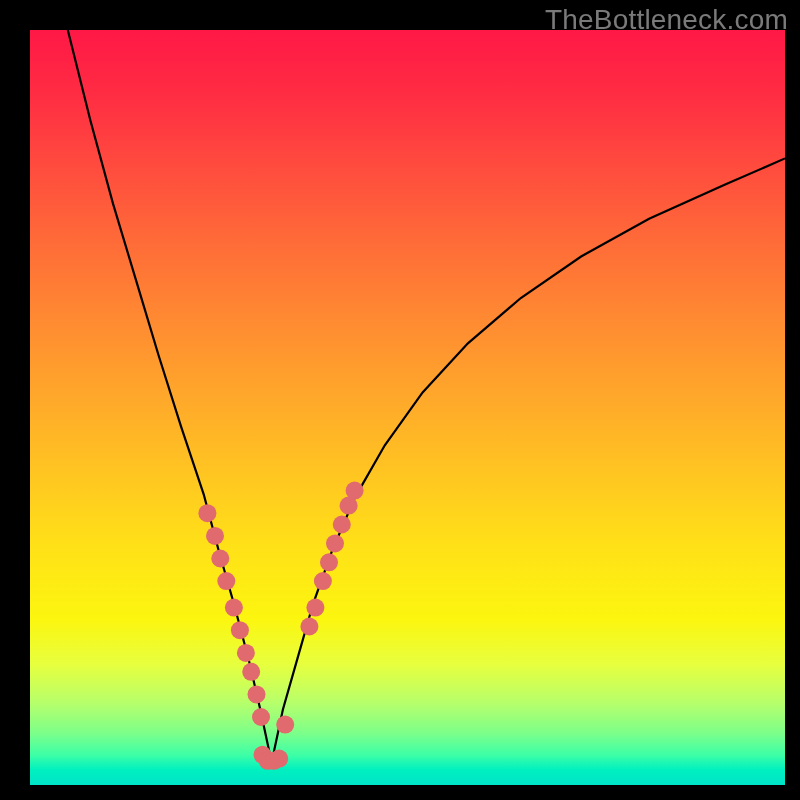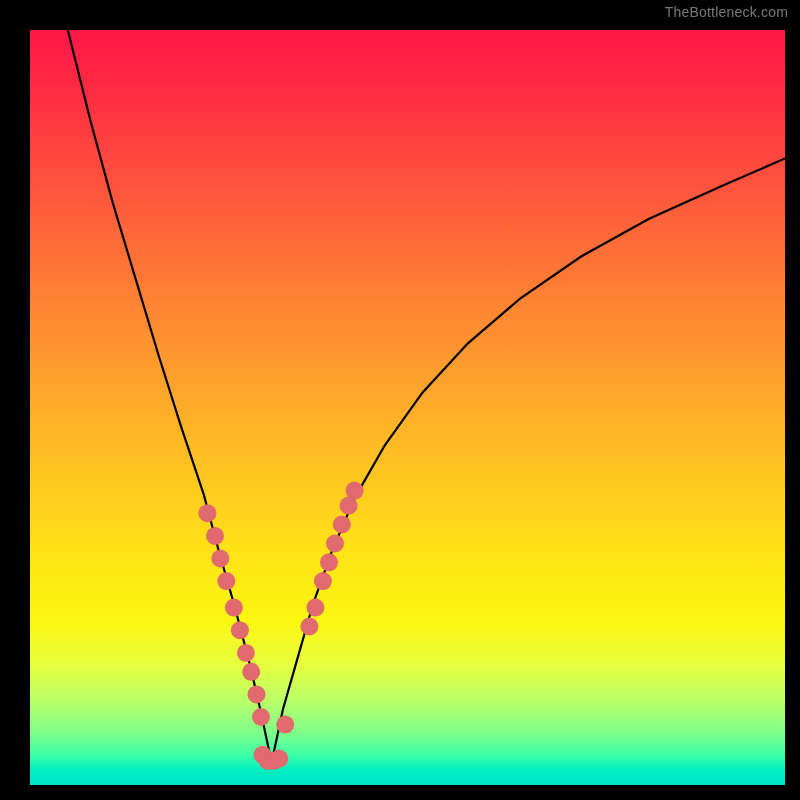--- a/index.html
+++ b/index.html
@@ -39,21 +39,21 @@
       #3effa6 96%,
       #00f0c0 98%,
       #00e3c8 100%
     );
   }
   .watermark {
     position: absolute;
     top: 4px;
     right: 12px;
     color: #7a7a7a;
-    font-size: 14px;
+    font-size: 28px;
     font-weight: 500;
     letter-spacing: 0.2px;
     z-index: 5;
   }
   svg.curve {
     position: absolute;
     left: 0;
     top: 0;
     width: 755px;
     height: 755px;

